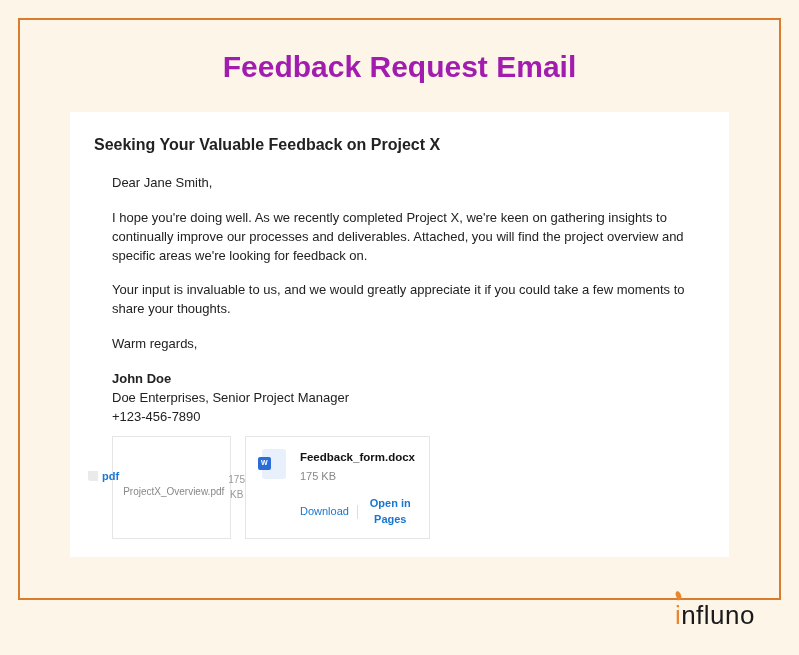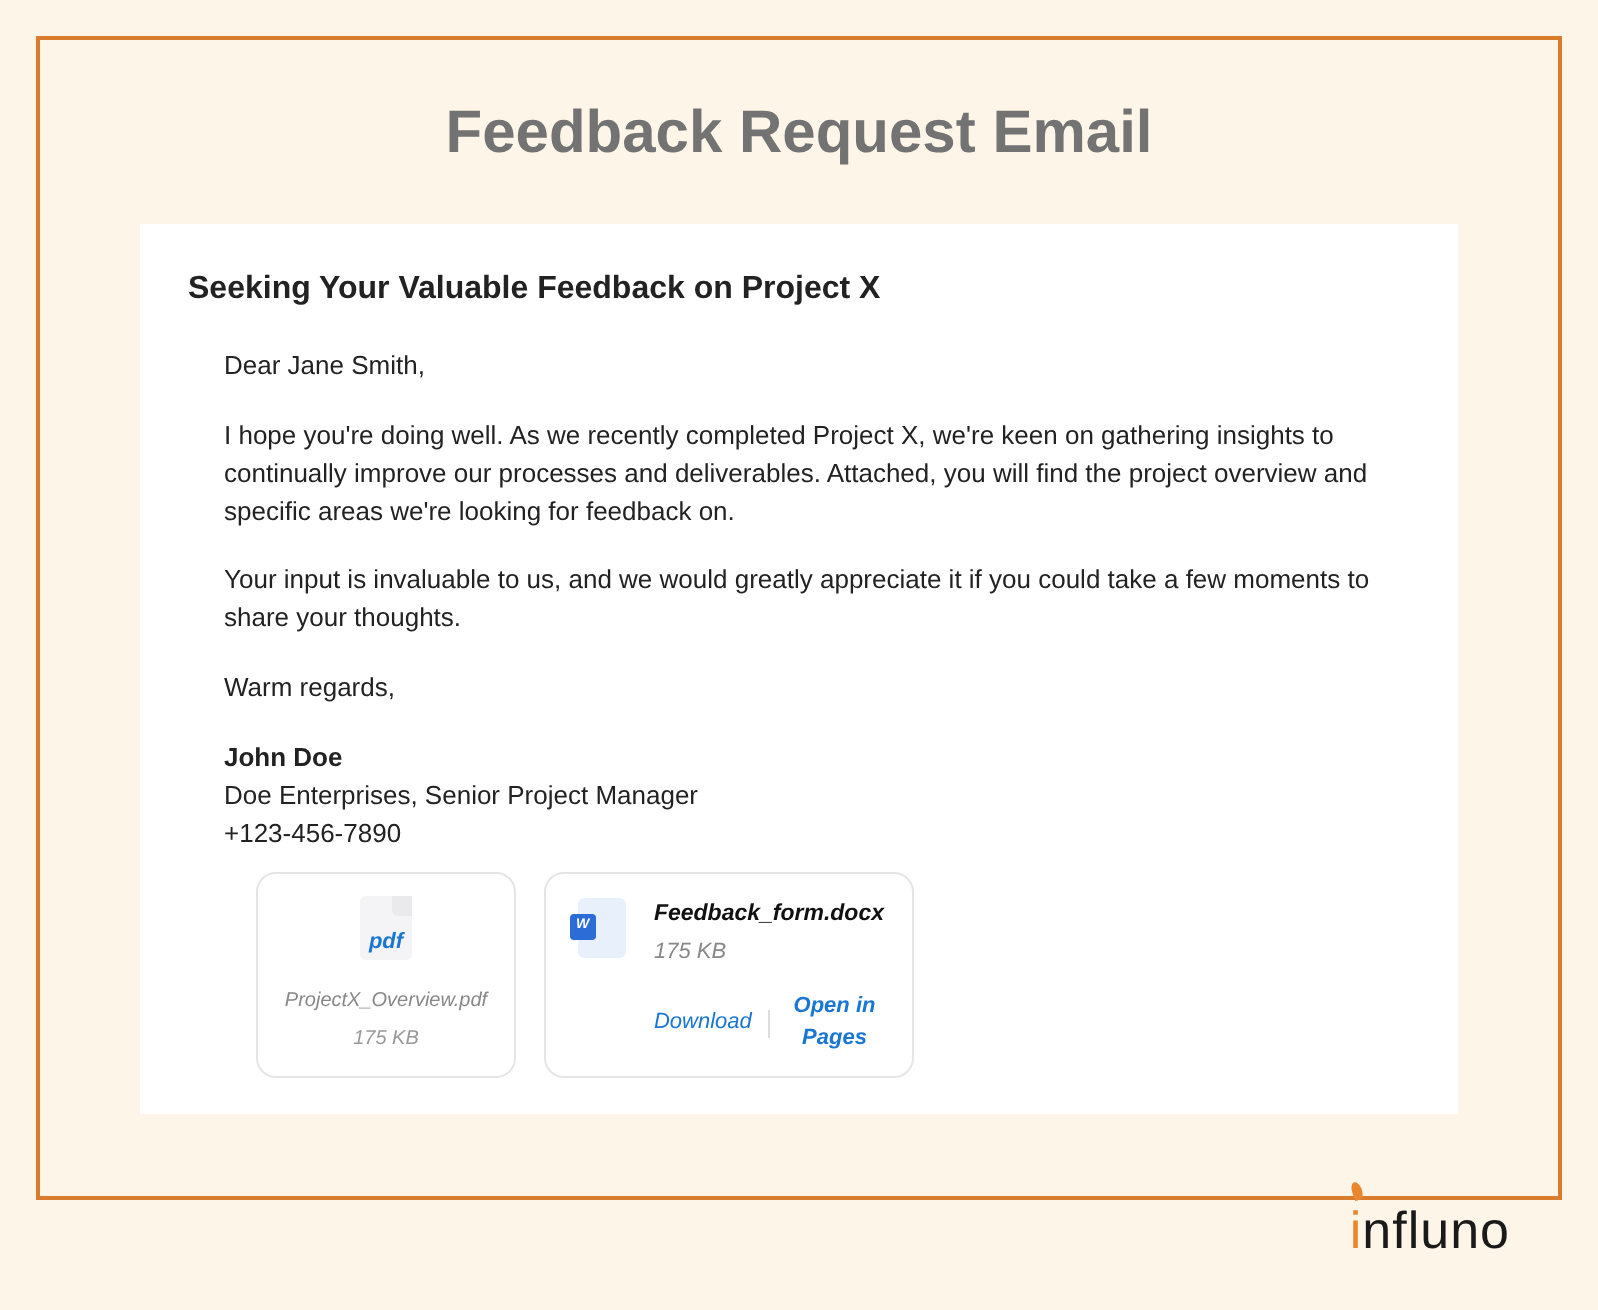--- a/index.html
+++ b/index.html
@@ -20,21 +20,21 @@
       left: 18px;
       right: 18px;
       bottom: 55px;
       border: 2px solid #d97c2e;
       padding: 30px 50px 20px 50px;
     }
     .page-title {
       text-align: center;
       font-size: 30px;
       font-weight: 800;
-      color: #737373;
+      color: #a21caf;
       margin-bottom: 28px;
     }
     .email-card {
       background: #fff;
       padding: 24px 24px 18px 24px;
       font-size: 13px;
       color: #222;
     }
     .email-subject {
       font-size: 16px;
@@ -56,34 +56,31 @@
     }
     .signature-block {
       margin-bottom: 10px;
     }
     .attachments {
       display: flex;
       gap: 14px;
     }
     .attachment-card {
       border: 1px solid #e5e5e7;
-      border-radius: 10px;
+      border-radius: 0;
       padding: 10px 14px;
       display: flex;
       align-items: center;
       min-height: 86px;
-      font-style: italic;
     }
     .attachment-card.pdf {
-      width: 130px;
-      flex-direction: column;
+      width: 119px;
       justify-content: center;
       text-align: center;
       gap: 4px;
-      margin-left: 16px;
     }
     .attachment-card.docx {
       width: 185px;
       flex-direction: row;
       gap: 12px;
       align-items: flex-start;
       padding-top: 12px;
     }
     .file-icon-wrap {
       display: flex;

